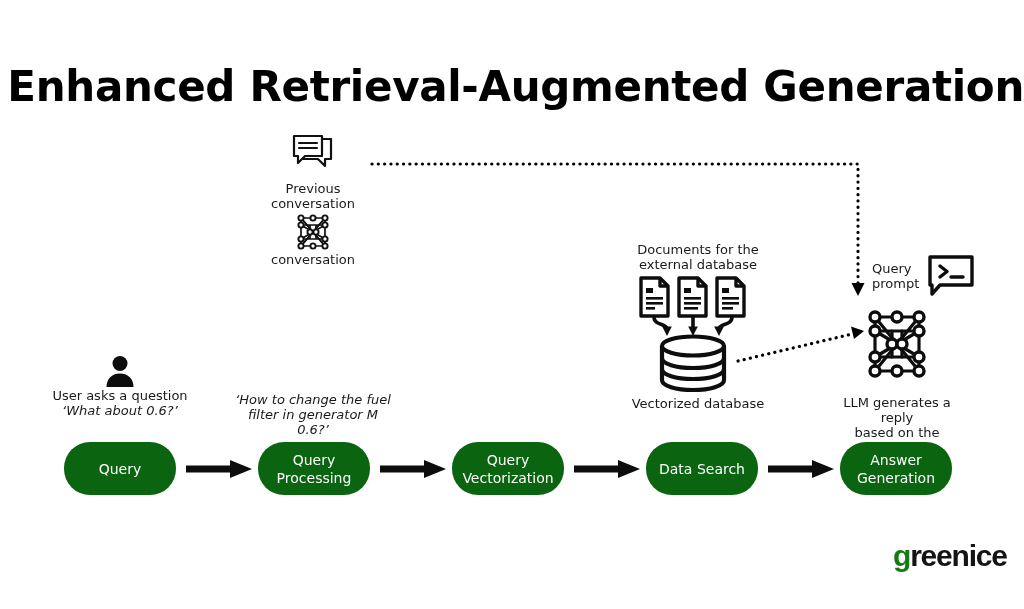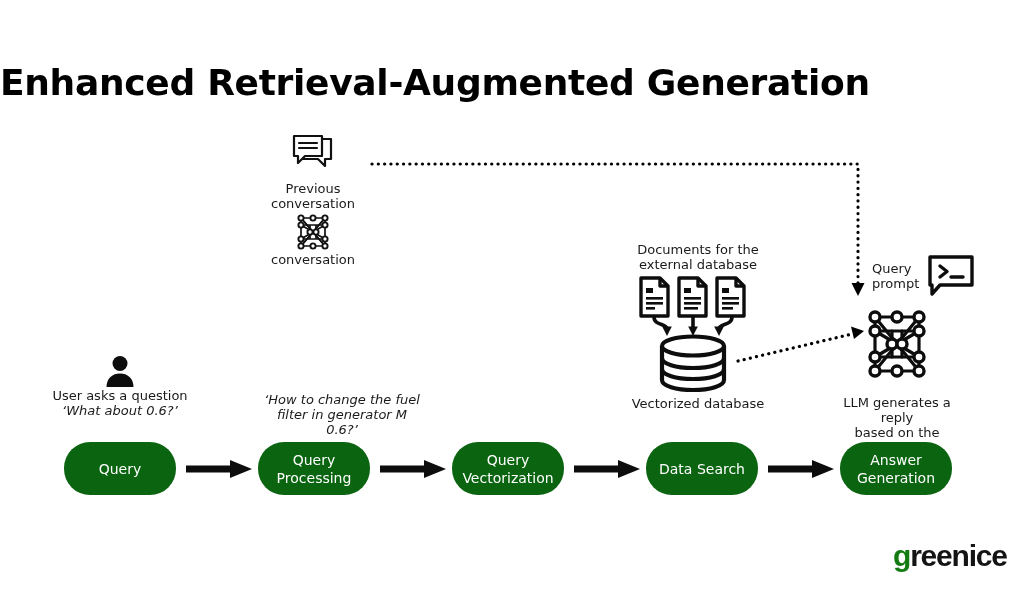--- a/index.html
+++ b/index.html
@@ -17,23 +17,23 @@
     background: #ffffff;
     overflow: hidden;
   }
   .abs { position: absolute; }
 
   
   #title {
     left: 0;
     top: 62px;
     width: 1024px;
-    text-align: left;
+    text-align: right;
     font-family: "DejaVu Sans", sans-serif;
-    font-size: 36px;
+    font-size: 42px;
     font-weight: bold;
     letter-spacing: -0.3px;
     color: #000000;
     white-space: nowrap;
   }
 
   
   .caption {
     font-family: "DejaVu Sans", sans-serif;
     font-size: 13px;
@@ -140,21 +140,21 @@
             <circle cx="20" cy="33" r="2.6"></circle>
           <circle cx="17" cy="19" r="2.6"></circle>
             <circle cx="23" cy="19" r="2.6"></circle>
         </g>
       </svg>
     </div>
     <div class="caption">conversation</div>
   </div>
 
 
-  <div class="abs" style="left:233px; top:392px; width:160px;margin-left:29px;">
+  <div class="abs" style="left:233px; top:392px; width:160px;">
     <div class="caption italic">‘How to change the fuel</div>
     <div class="caption italic">filter in generator M 0.6?’</div>
   </div>
 
   <div class="abs" style="left:49px; top:352px; width:142px;">
     <div style="height:36px; display:flex; align-items:flex-end; justify-content:center;">
       <svg width="34" height="34" viewBox="0 0 34 34">
         <circle cx="17" cy="9.5" r="7.5" fill="#0d0d0d"></circle>
         <path d="M3.5 33 C3.5 24.2 9.6 19.5 17 19.5 C24.4 19.5 30.5 24.2 30.5 33 Z" fill="#0d0d0d"></path>
       </svg>

